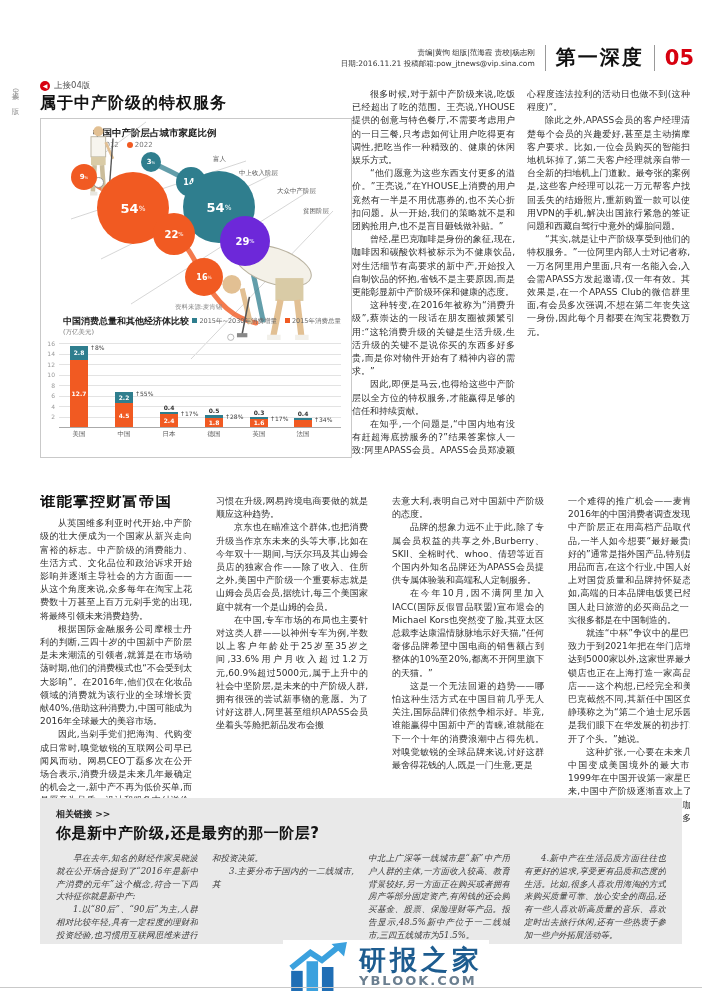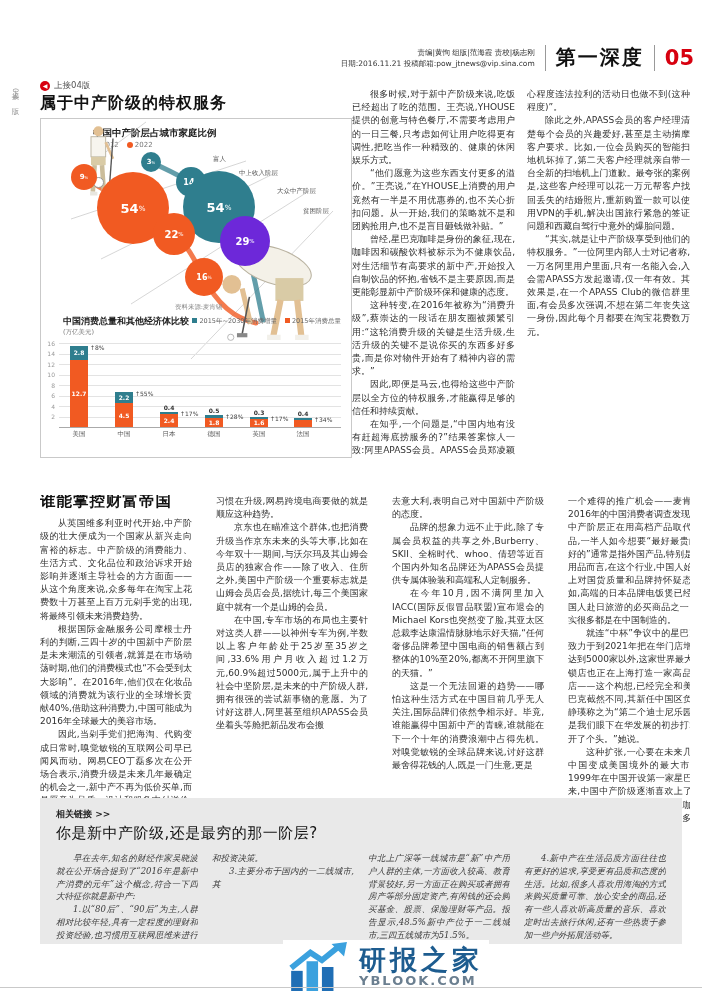--- a/index.html
+++ b/index.html
@@ -49,21 +49,21 @@
   .cols .col{overflow:hidden;}
   #a1-cols{left:352px;top:88px;width:338px;height:368px;gap:12px;}
   #a1-cols .col{flex:0 0 163px;}
   #a2-cols{left:40px;top:462px;width:650px;height:328px;gap:24px;margin-top:33px;}
   #a2-cols .col{flex:0 0 152px;}
   .headline2{font-size:15.5px;font-weight:bold;color:#111;margin:0 0 9px;letter-spacing:1px;}
   
   .related{position:absolute;left:40px;top:798px;width:642px;height:146px;background:#e9e9e9;
            box-sizing:border-box;padding:10px 16px 8px;}
   .related .tag{font-size:9px;font-weight:bold;color:#222;margin:0;}
-  .related .headline3{font-size:15px;font-weight:normal;color:#111;margin:3px 0 9px;letter-spacing:0.5px;}
+  .related .headline3{font-size:15px;font-weight:bold;color:#111;margin:3px 0 9px;letter-spacing:0.5px;}
   .related .cols-r{display:flex;gap:14px;height:92px;overflow:hidden;}
   .related .col{flex:0 0 142px;overflow:hidden;font-family:"DejaVu Serif","Liberation Serif",serif;
                 font-style:italic;font-size:8.5px;line-height:12.8px;text-align:justify;color:#3a3a3a;}
   .related .col p{margin:0;text-indent:2em;}
   .related .col p.cont{text-indent:0;}
   
   .watermark{position:absolute;left:283px;top:940px;display:flex;align-items:center;gap:8px;background:#fff;padding:2px 6px;}
   .wm-text .wm-title{font-size:27px;font-weight:bold;color:#1d5c8f;letter-spacing:4px;line-height:28px;}
   .wm-text .wm-sub{font-size:13px;font-weight:bold;color:#6b7f90;letter-spacing:2px;line-height:14px;}
   .bottom-rule{position:absolute;left:0;top:987px;width:702px;height:1px;background:#c9c9c9;}

